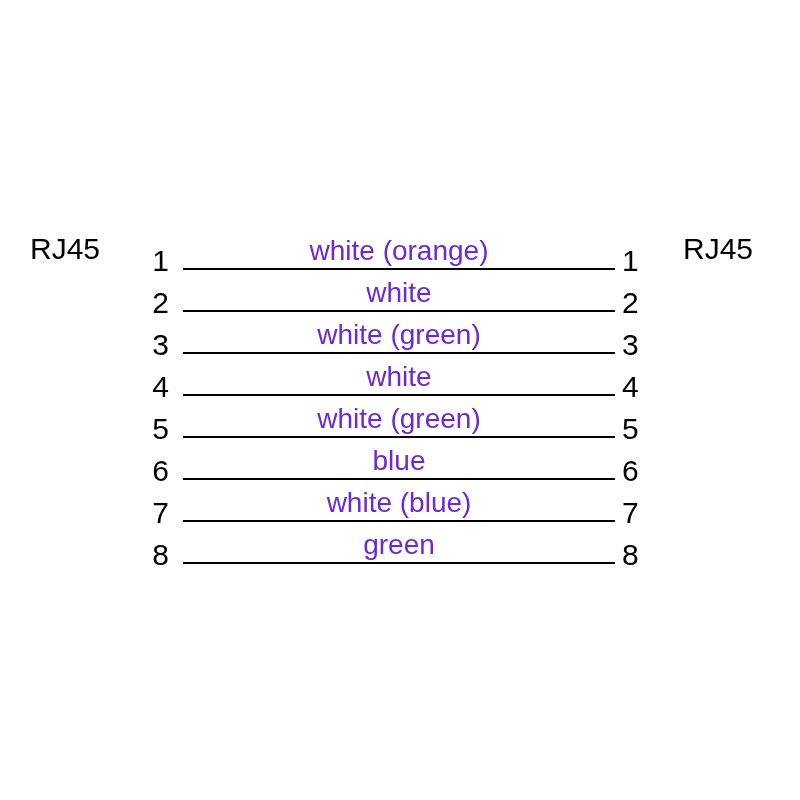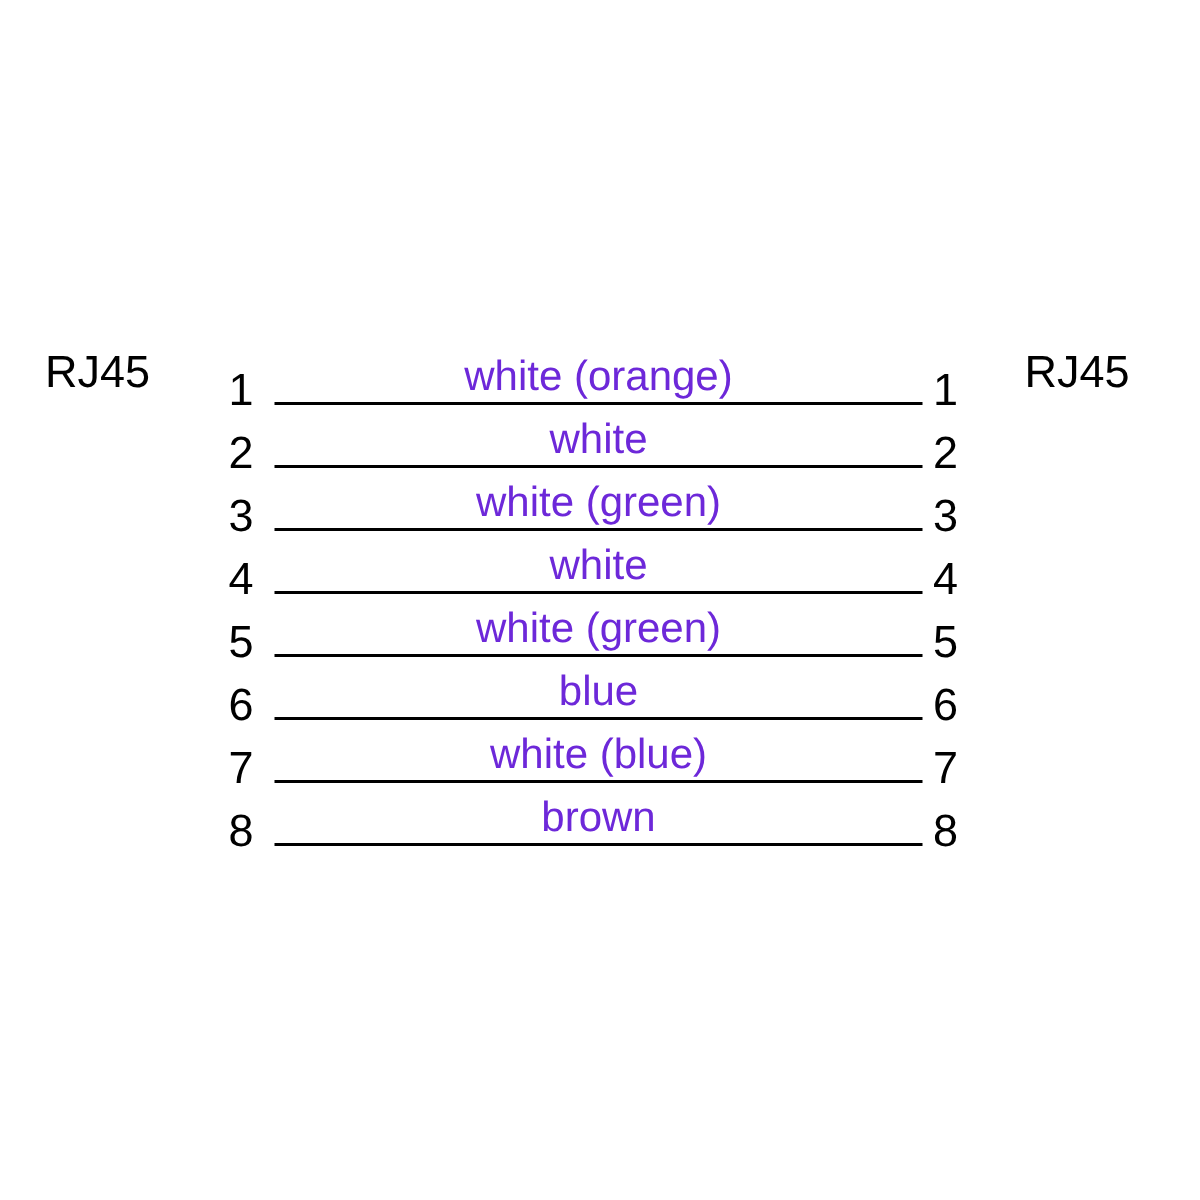--- a/index.html
+++ b/index.html
@@ -129,18 +129,18 @@
       </div>
       <div class="pin-row" style="top: 520px;">
         <div class="pin-number left">7</div>
         <div class="wire"></div>
         <div class="wire-label">white (blue)</div>
         <div class="pin-number right">7</div>
       </div>
       <div class="pin-row" style="top: 562px;">
         <div class="pin-number left">8</div>
         <div class="wire"></div>
-        <div class="wire-label">brown</div>
+        <div class="wire-label">green</div>
         <div class="pin-number right">8</div>
       </div>
     </div>
 
 </div>
 
 </body></html>

